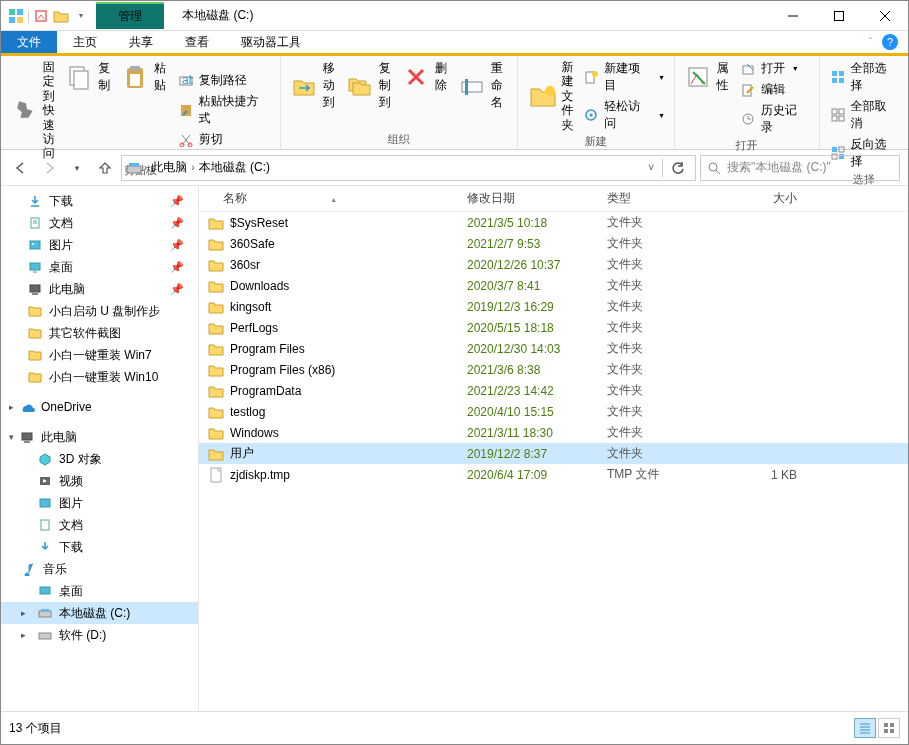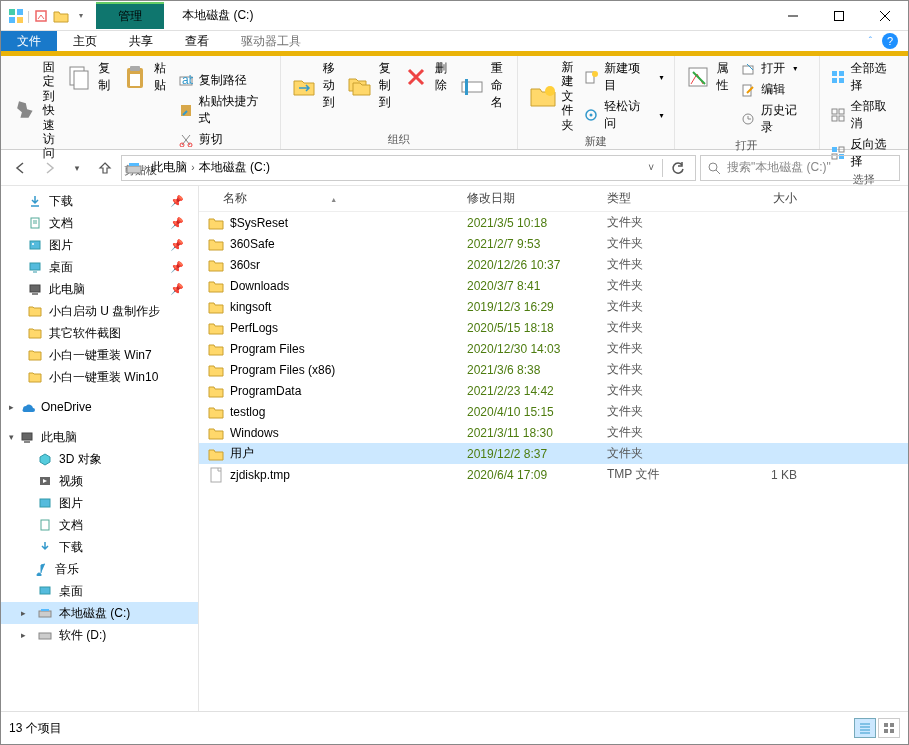--- a/index.html
+++ b/index.html
@@ -8,21 +8,21 @@
 
 .titlebar { height: 30px; display: flex; align-items: center; background: #fff; border-bottom: 1px solid #e0e0e0; }
 .titlebar .qat { display: flex; gap: 2px; padding: 0 6px; align-items: center; }
 .titlebar .qat-icon { width: 18px; height: 18px; display: flex; align-items: center; justify-content: center; }
 .titlebar .manage-tab { background: #0f766e; padding: 4px 22px; border-top: 2px solid #6c6; }
 .titlebar .title-text { padding: 0 18px; }
 .titlebar .spacer { flex: 1; }
 .titlebar .winbtn { width: 46px; height: 30px; display: flex; align-items: center; justify-content: center; }
 
 
-.ribbon-tabs { height: 25px; display: flex; align-items: stretch; border-bottom: 5px solid #eab308; }
+.ribbon-tabs { height: 25px; display: flex; align-items: stretch; border-bottom: 3px solid #eab308; }
 .ribbon-tab { padding: 4px 16px; display: flex; align-items: center; }
 .ribbon-tab.active { background: #1979ca; color: #fff; }
 .ribbon-tabs .rspacer { flex: 1; }
 .ribbon-tabs .rcorner { display: flex; align-items: center; gap: 10px; padding-right: 10px; }
 .help-icon { width: 16px; height: 16px; border-radius: 50%; background: #1e90ff; color: #fff; display: flex; align-items: center; justify-content: center; font-size: 11px; }
 
 
 .ribbon-body { height: 94px; display: flex; border-bottom: 1px solid #d0d0d0; background: #fafafa; }
 .rgroup { border-right: 1px solid #e5e5e5; padding: 4px 10px 2px; display: flex; flex-direction: column; align-items: center; }
 .rgroup-content { flex: 1; display: flex; align-items: flex-start; gap: 8px; }
@@ -125,21 +125,21 @@
         <line x1="10" y1="0" x2="0" y2="10" stroke="#000"></line>
       </svg>
     </div>
 </div>
 
 <div class="ribbon-tabs">
   <div class="ribbon-tab active">文件</div>
   <div class="ribbon-tab">主页</div>
   <div class="ribbon-tab">共享</div>
   <div class="ribbon-tab">查看</div>
-  <div class="ribbon-tab" style="color:#737373">驱动器工具</div>
+  <div class="ribbon-tab" style="color:#000000">驱动器工具</div>
   <div class="rspacer"></div>
   <div class="rcorner">
     <span style="color:#5af;font-size:10px">ˆ</span>
     <span class="help-icon">?</span>
   </div>
 </div>
 
 <div class="ribbon-body">
   <div class="rgroup">
     <div class="rgroup-content">
@@ -561,21 +561,21 @@
         <span class="nlabel">文档</span>
       </div>
     <div class="navitem" style="padding-left:36px">
         <span class="nicon">
           <svg width="14" height="14">
             <path d="M7 2 v7 M4 6 l3 3 l3 -3" stroke="#39c" fill="none" stroke-width="1.5"></path>
           </svg>
         </span>
         <span class="nlabel">下载</span>
       </div>
-    <div class="navitem" style="padding-left:32px">
+    <div class="navitem" style="padding-left:20px">
         <span class="nicon">
           <svg width="14" height="14">
             <path d="M5 11 a2 2 0 1 0 0.1 0 M7 11 V3 L11 2" fill="#39c" stroke="#39c"></path>
           </svg>
         </span>
         <span class="nlabel">音乐</span>
       </div>
     <div class="navitem" style="padding-left:36px">
         <span class="nicon">
           <svg width="14" height="14">

